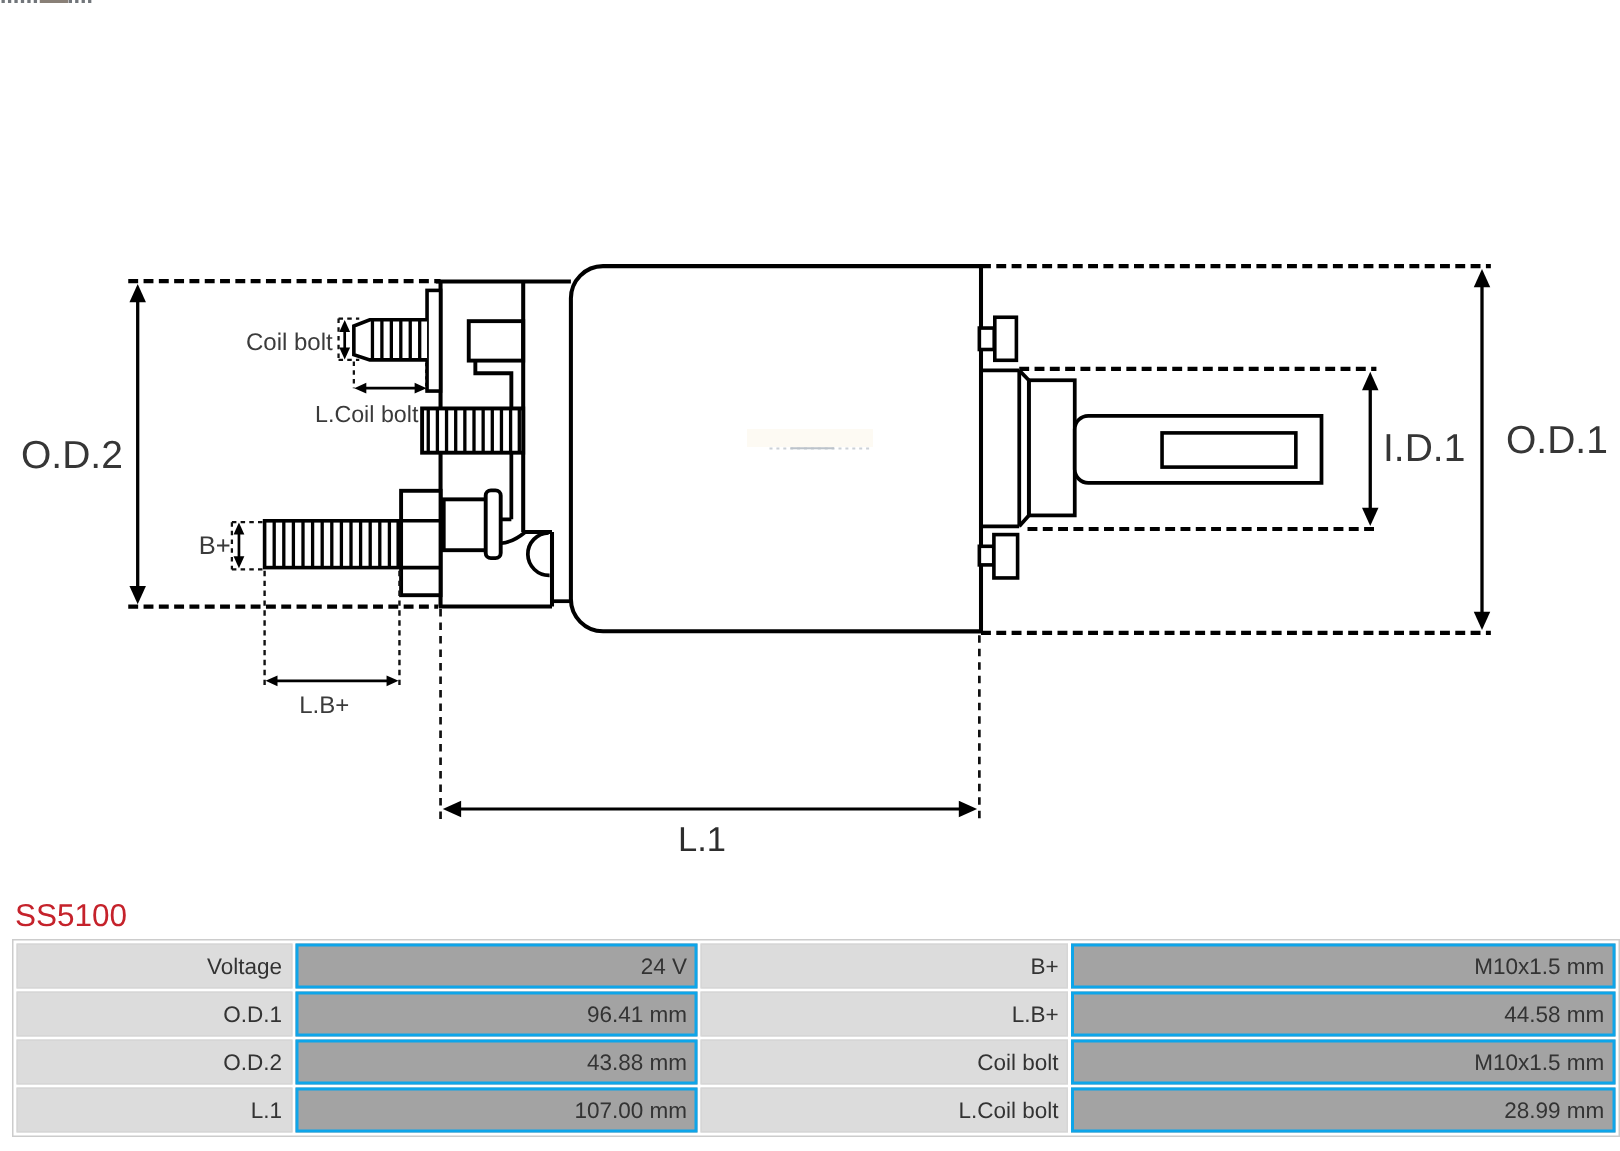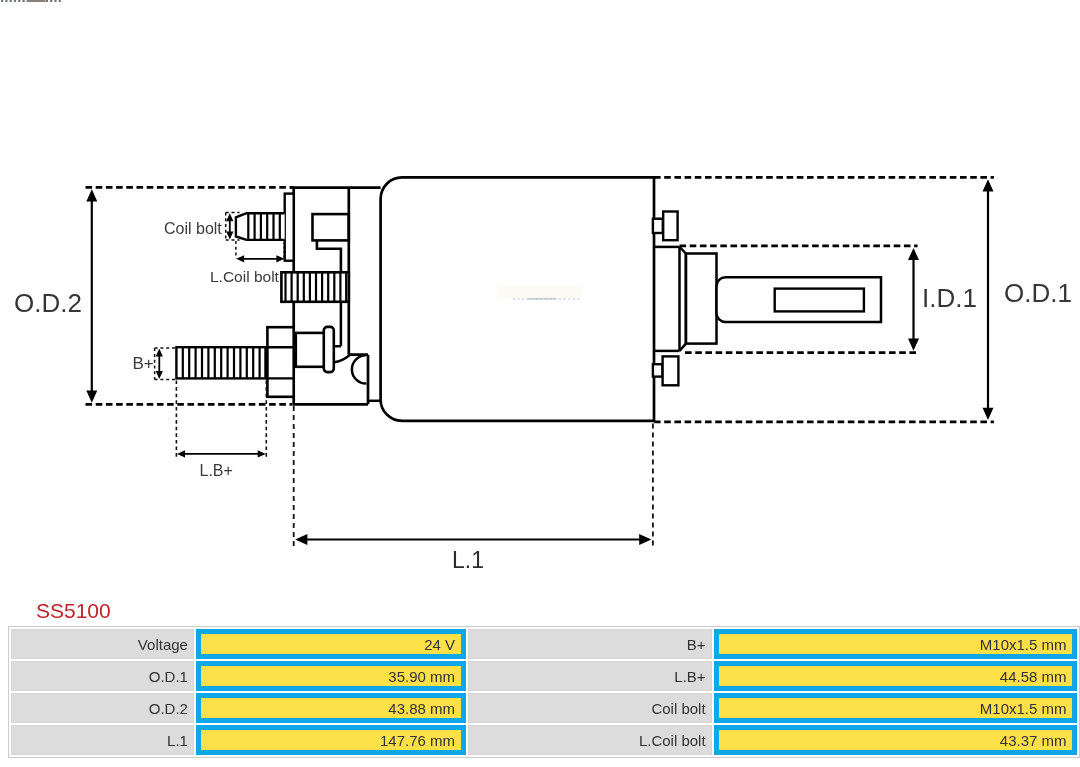--- a/index.html
+++ b/index.html
@@ -1,22 +1,22 @@
 <!DOCTYPE html>
 <html><head>
 <meta charset="utf-8">
 <style>
 html,body{margin:0;padding:0;background:#fff;}
 body{width:1080px;height:767px;font-family:"Liberation Sans",sans-serif;position:relative;overflow:hidden;}
 #diag{position:absolute;left:0;top:0;}
-.sku{position:absolute;left:10px;top:599px;font-size:21px;color:#c5222b;margin-left:26px;}
+.sku{position:absolute;left:10px;top:599px;font-size:21px;color:#c5222b;}
 table{position:absolute;left:8px;top:626px;border-collapse:separate;border-spacing:2px;border:1px solid #cccccc;font-size:15px;color:#333;}
 td{height:30px;padding:0 5.5px 0 0;text-align:right;box-sizing:border-box;vertical-align:middle;}
 td.l{background:#dcdcdc;border:1px solid #d6d6d6;}
-td.v{background:#fde047;border:5px solid #0ea5e9;}
+td.v{background:#a3a3a3;border:2px solid #0ea5e9;}
 td.c1{width:190px;}td.c2{width:280px;}td.c3{width:255px;}td.c4{width:378px;}
 </style>
 </head>
 <body>
 
 <svg id="art" style="position:absolute;left:0;top:0" width="80" height="6" viewBox="0 0 80 6">
 <g fill="#595e63" opacity="0.85">
 <rect x="1" y="0" width="2.2" height="2"></rect>
       <rect x="5.3" y="0" width="2.2" height="2"></rect>
       <rect x="9.6" y="0" width="2.2" height="2"></rect>
@@ -220,30 +220,30 @@
 <table>
 <tbody>
       <tr>
         <td class="l c1">Voltage</td>
         <td class="v c2">24 V</td>
         <td class="l c3">B+</td>
         <td class="v c4">M10x1.5 mm</td>
       </tr>
 <tr>
         <td class="l c1">O.D.1</td>
-        <td class="v c2">35.90 mm</td>
+        <td class="v c2">96.41 mm</td>
         <td class="l c3">L.B+</td>
         <td class="v c4">44.58 mm</td>
       </tr>
 <tr>
         <td class="l c1">O.D.2</td>
         <td class="v c2">43.88 mm</td>
         <td class="l c3">Coil bolt</td>
         <td class="v c4">M10x1.5 mm</td>
       </tr>
 <tr>
         <td class="l c1">L.1</td>
-        <td class="v c2">147.76 mm</td>
+        <td class="v c2">107.00 mm</td>
         <td class="l c3">L.Coil bolt</td>
-        <td class="v c4">43.37 mm</td>
+        <td class="v c4">28.99 mm</td>
       </tr>
 </tbody>
   </table>
 
 </body></html>

